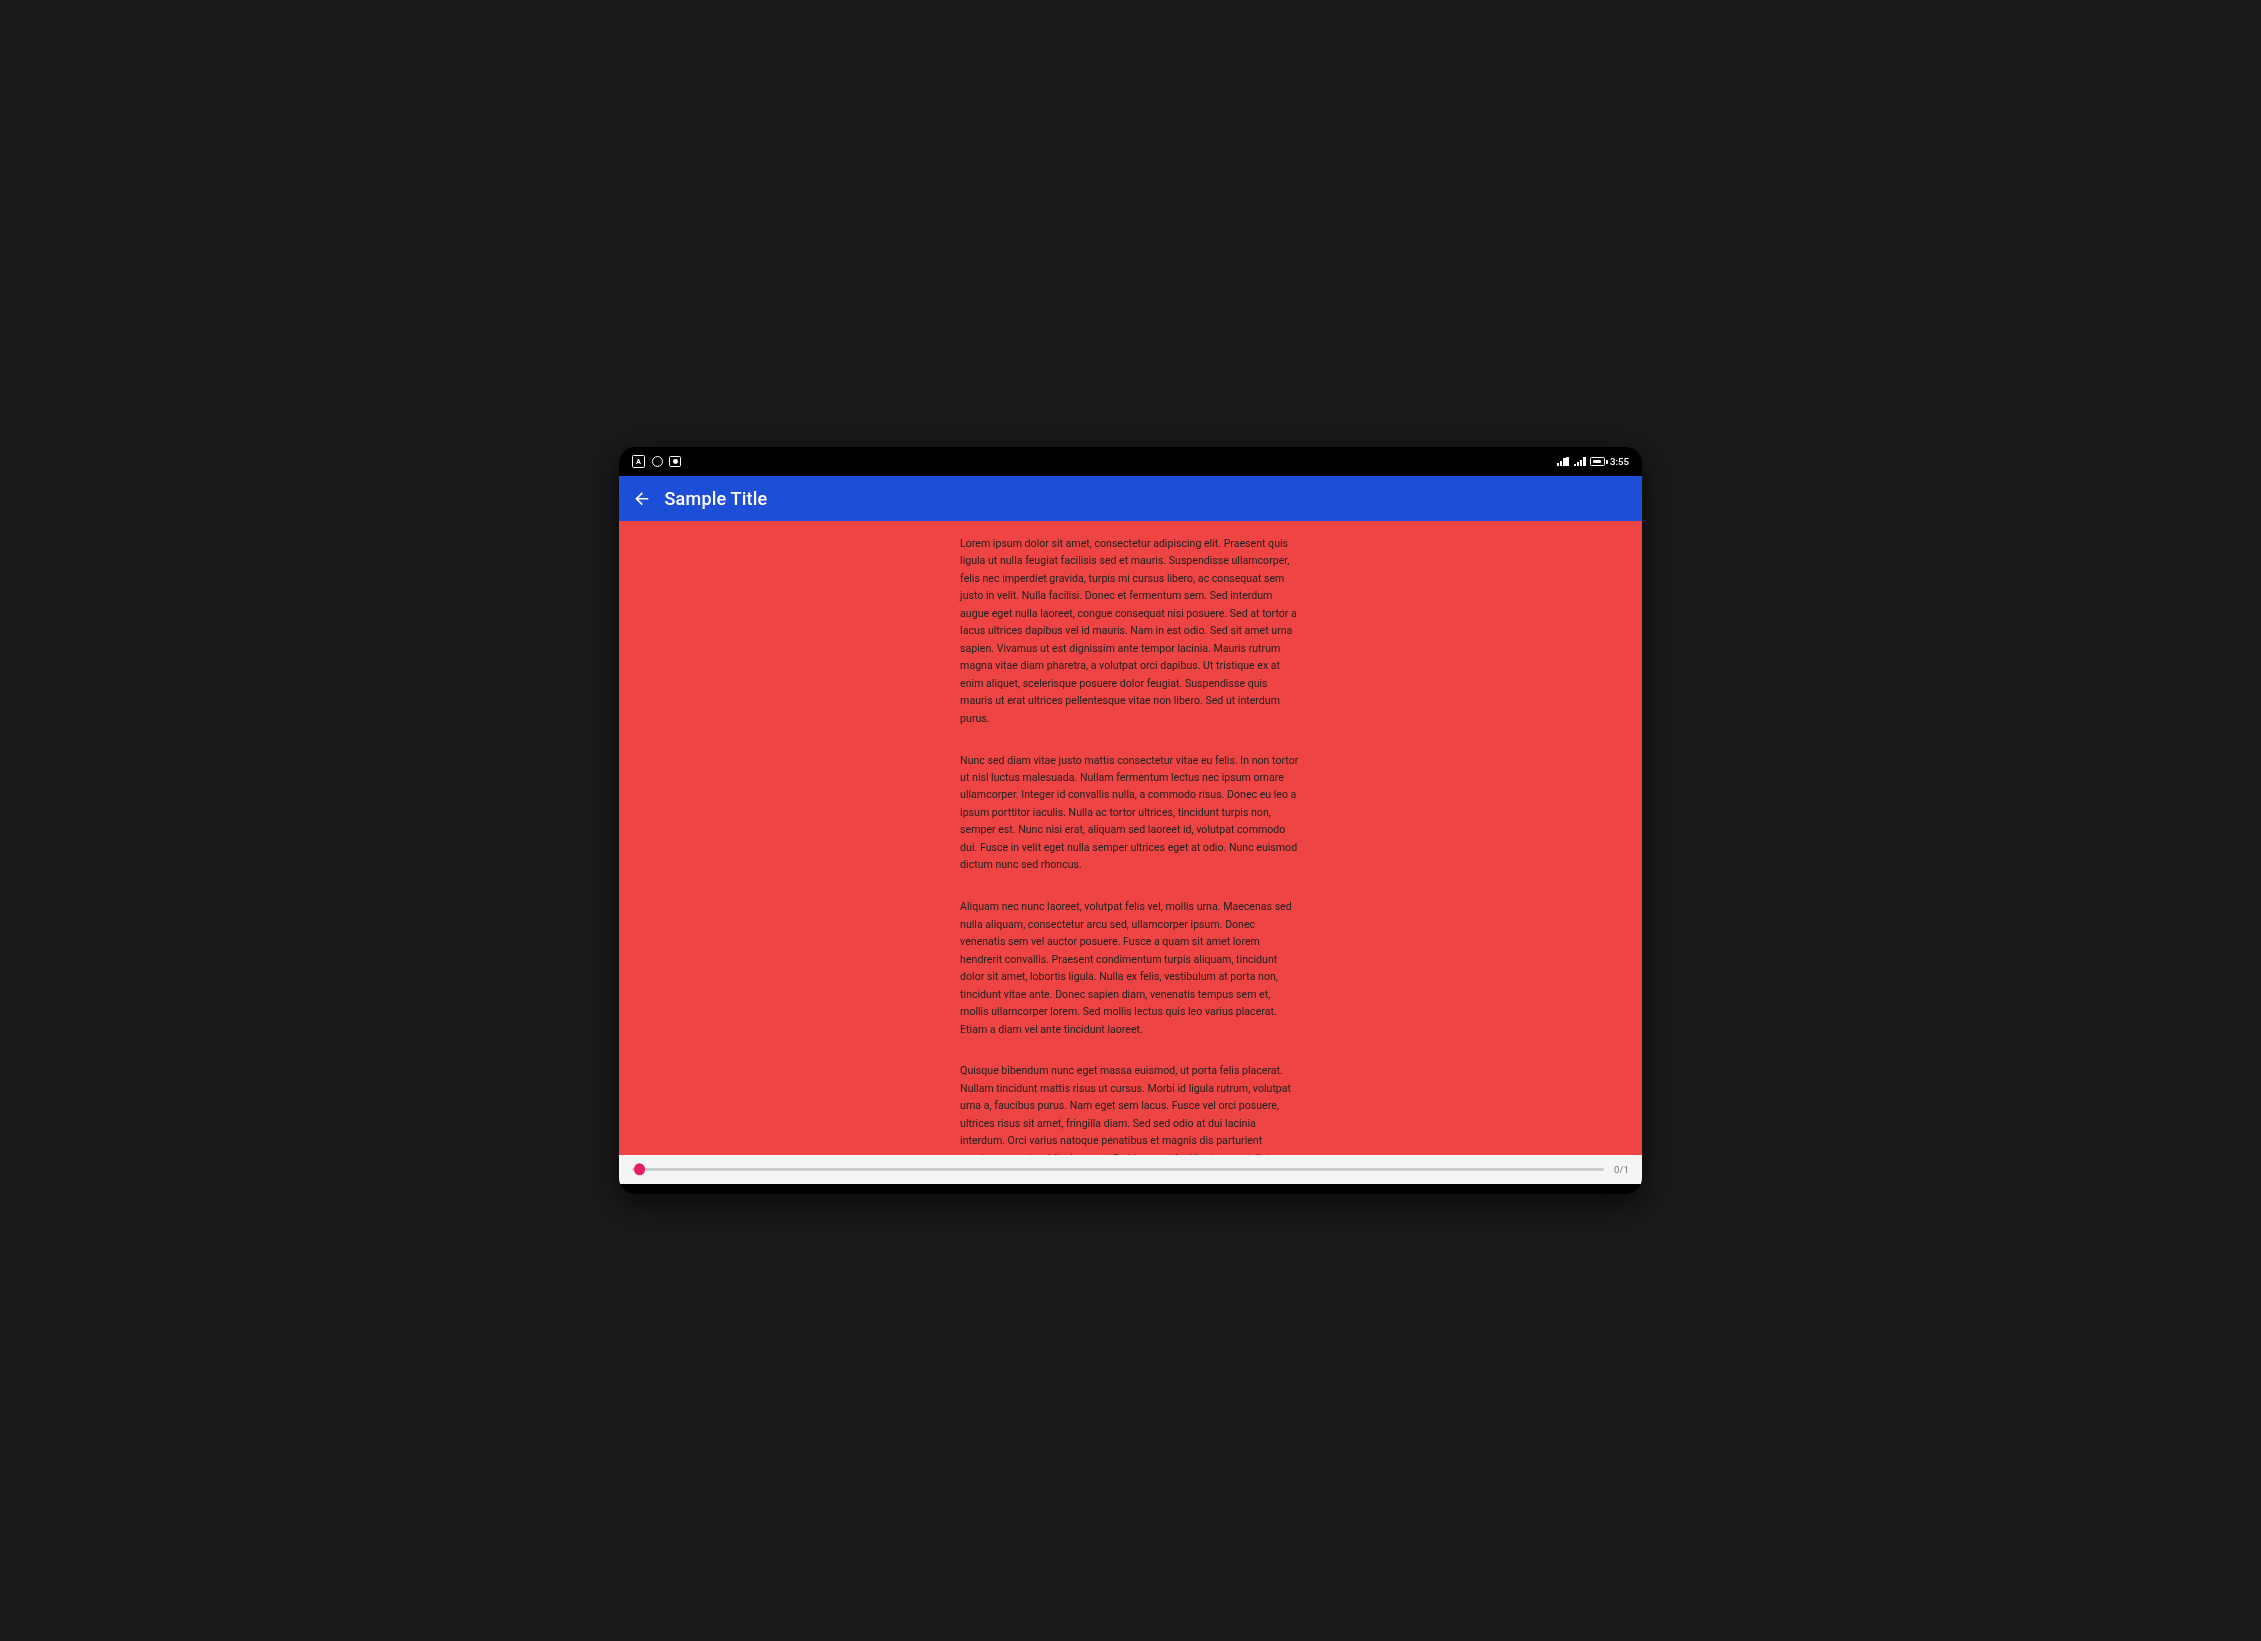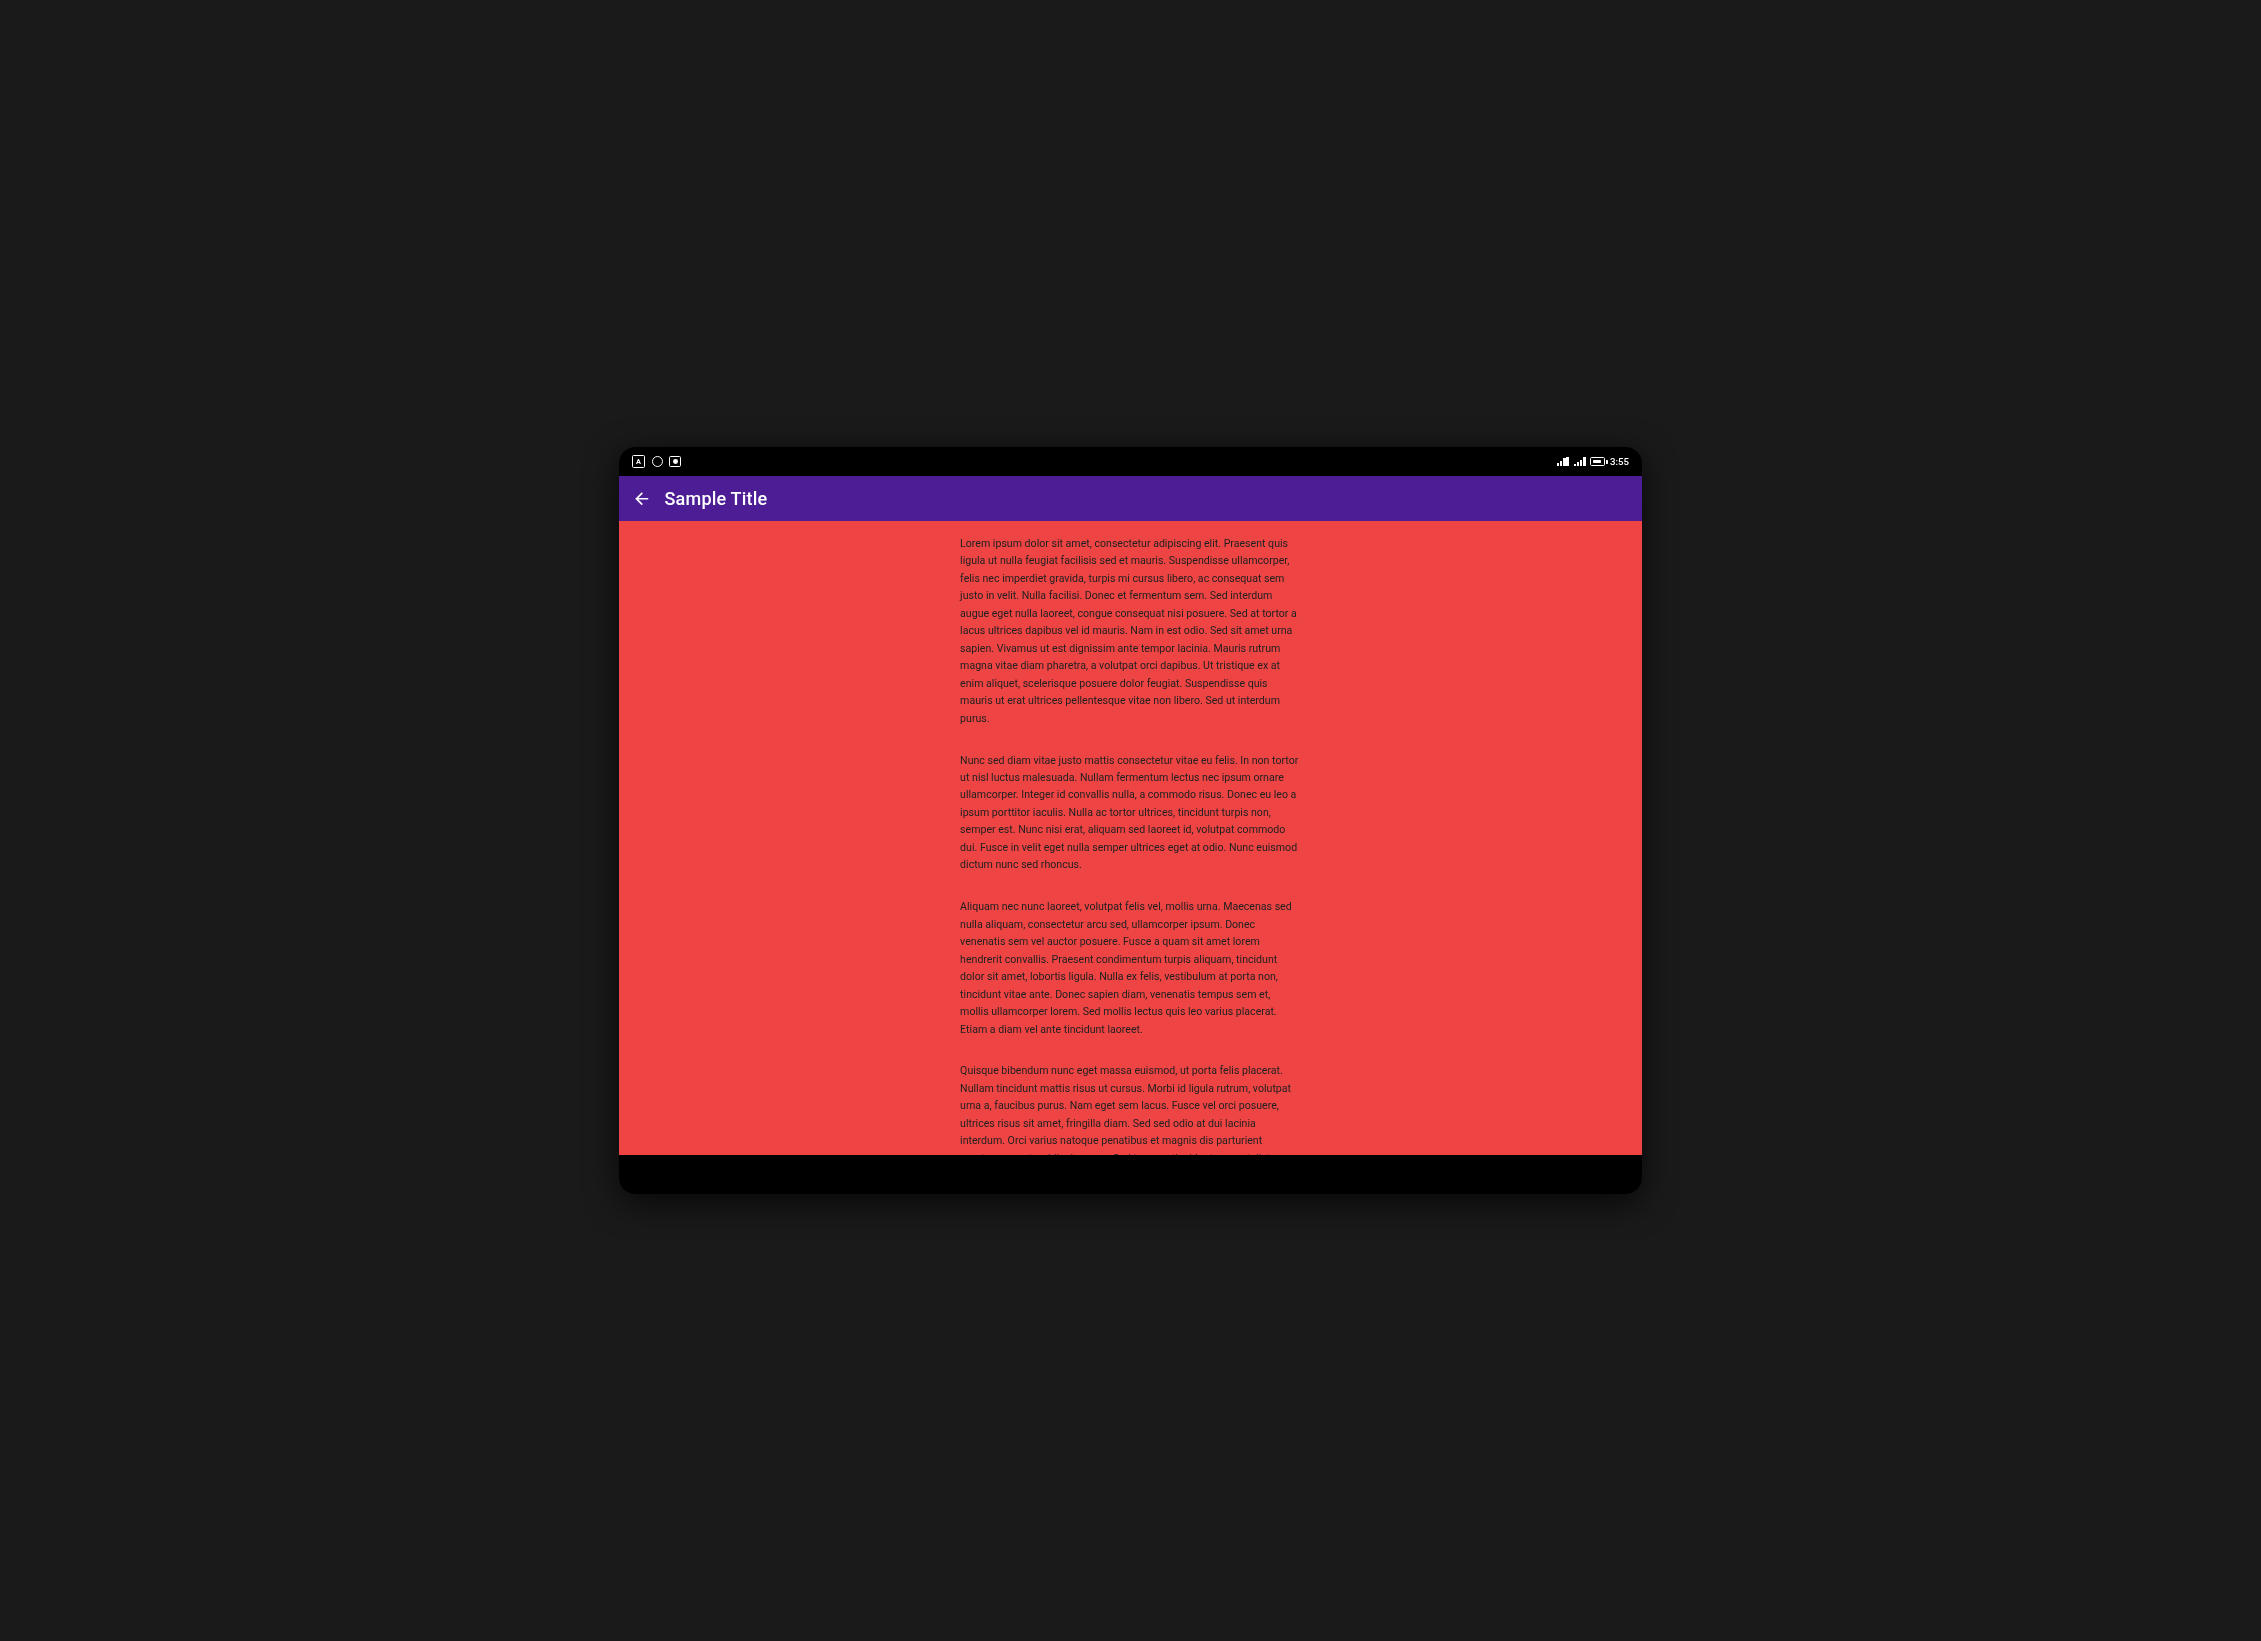--- a/index.html
+++ b/index.html
@@ -46,21 +46,21 @@
       align-items: center;
       gap: 4.9px;
       font-size: 9.7px;
       font-weight: 500;
       justify-content: center;
     }
 
     
     .app-bar {
       height: 45px;
-      background: #4c1d95;
+      background: #1d4ed8;
       display: flex;
       align-items: center;
       padding: 0 13px;
       gap: 13px;
     }
 
     .app-bar-back {
       width: 19.5px;
       height: 19.5px;
       display: flex;
@@ -276,20 +276,26 @@
   <div class="content-area">
     <div class="content-inner">
       <p class="text-paragraph">Lorem ipsum dolor sit amet, consectetur adipiscing elit. Praesent quis ligula ut nulla feugiat facilisis sed et mauris. Suspendisse ullamcorper, felis nec imperdiet gravida, turpis mi cursus libero, ac consequat sem justo in velit. Nulla facilisi. Donec et fermentum sem. Sed interdum augue eget nulla laoreet, congue consequat nisi posuere. Sed at tortor a lacus ultrices dapibus vel id mauris. Nam in est odio. Sed sit amet urna sapien. Vivamus ut est dignissim ante tempor lacinia. Mauris rutrum magna vitae diam pharetra, a volutpat orci dapibus. Ut tristique ex at enim aliquet, scelerisque posuere dolor feugiat. Suspendisse quis mauris ut erat ultrices pellentesque vitae non libero. Sed ut interdum purus.</p>
       <p class="text-paragraph">Nunc sed diam vitae justo mattis consectetur vitae eu felis. In non tortor ut nisl luctus malesuada. Nullam fermentum lectus nec ipsum ornare ullamcorper. Integer id convallis nulla, a commodo risus. Donec eu leo a ipsum porttitor iaculis. Nulla ac tortor ultrices, tincidunt turpis non, semper est. Nunc nisi erat, aliquam sed laoreet id, volutpat commodo dui. Fusce in velit eget nulla semper ultrices eget at odio. Nunc euismod dictum nunc sed rhoncus.</p>
       <p class="text-paragraph">Aliquam nec nunc laoreet, volutpat felis vel, mollis urna. Maecenas sed nulla aliquam, consectetur arcu sed, ullamcorper ipsum. Donec venenatis sem vel auctor posuere. Fusce a quam sit amet lorem hendrerit convallis. Praesent condimentum turpis aliquam, tincidunt dolor sit amet, lobortis ligula. Nulla ex felis, vestibulum at porta non, tincidunt vitae ante. Donec sapien diam, venenatis tempus sem et, mollis ullamcorper lorem. Sed mollis lectus quis leo varius placerat. Etiam a diam vel ante tincidunt laoreet.</p>
       <p class="text-paragraph">Quisque bibendum nunc eget massa euismod, ut porta felis placerat. Nullam tincidunt mattis risus ut cursus. Morbi id ligula rutrum, volutpat urna a, faucibus purus. Nam eget sem lacus. Fusce vel orci posuere, ultrices risus sit amet, fringilla diam. Sed sed odio at dui lacinia interdum. Orci varius natoque penatibus et magnis dis parturient montes, nascetur ridiculus mus. Sed tempus tincidunt arcu, ut dictum ex tempus ut. Nulla sit amet ex a tortor blandit venenatis nec sit amet augue. Cras congue ligula nibh, at aliquam ligula maximus quis. Sed semper id justo pellentesque consectetur.</p>
 
     </div>
   </div>
 
+  <div class="seekbar-area">
+    <div class="seekbar-track">
+      <div class="seekbar-thumb"></div>
+    </div>
+    <span class="page-counter">0/1</span>
+  </div>
 
   <div class="nav-bar">
     <div class="nav-btn">
       
     </div>
     <div class="nav-btn">
       
     </div>
     <div class="nav-btn">
       

